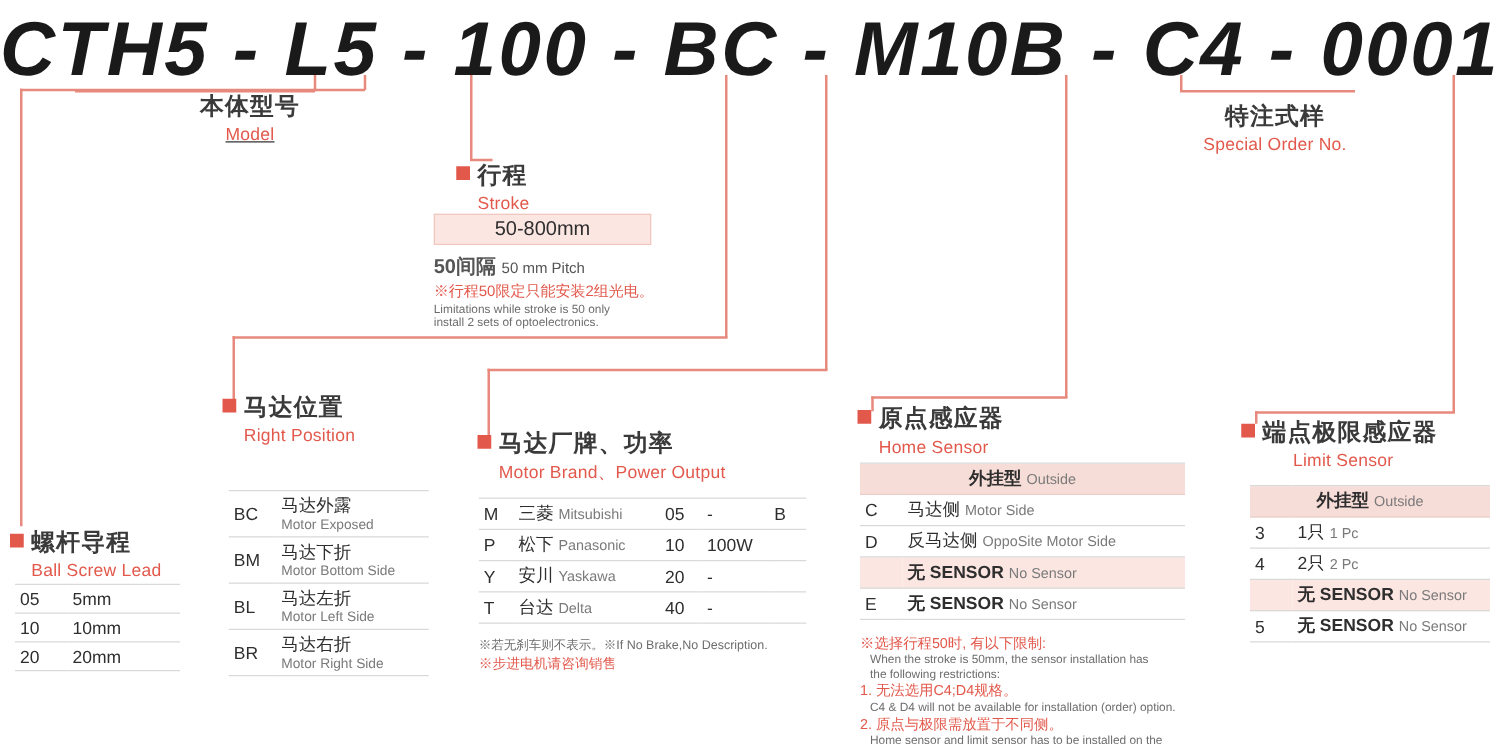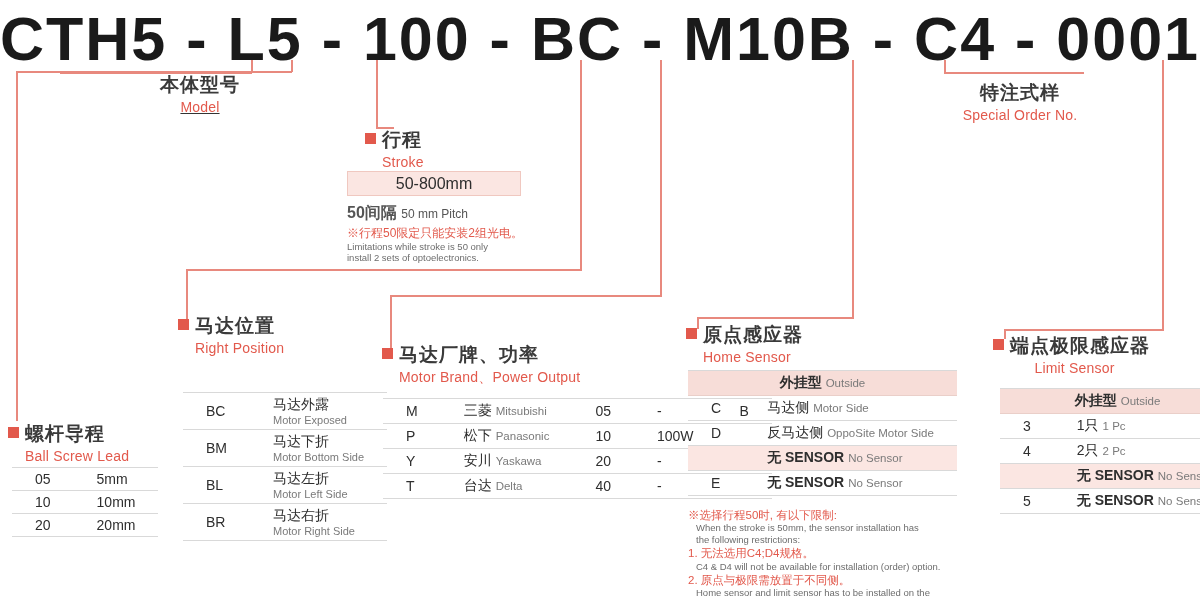--- a/index.html
+++ b/index.html
@@ -16,20 +16,21 @@
   
   .partno{
     position:absolute;top:4px;left:0;width:1200px;
     text-align:center;
     font-size:61px;
     font-weight:bold;
     letter-spacing:2px;
     color:#1a1a1a;
     white-space:pre;
     font-family:"Liberation Sans", sans-serif;
+    font-style:italic;
   }
 
   
   .ln{position:absolute;background:#e8897e;}
   .lnh{height:1.5px;}
   .lnv{width:1.5px;}
 
   
   .head{position:absolute;}
   .head .sq{
@@ -42,21 +43,21 @@
   }
   .head .en{
     display:block;font-size:14px;color:#e2594c;margin-top:1px;margin-left:17px;
     letter-spacing:.2px;
   }
 
   
   table.t{border-collapse:collapse;position:absolute;}
   table.t td{
     border-bottom:1px solid #d9d9d9;
-    padding:3px 23px;
+    padding:3px 4px;
     font-size:14px;
     color:#2e2e2e;
     vertical-align:middle;
     white-space:nowrap;
   }
   table.t tr:first-child td{border-top:1px solid #d9d9d9;}
   td.code{font-size:15px;color:#2e2e2e;text-align:left;}
   td.cn{font-size:15px;color:#2e2e2e;}
   span.sub{font-size:11px;color:#7a7a7a;display:block;line-height:1.1;}
   span.inl{font-size:11.5px;color:#7a7a7a;margin-left:4px;}
@@ -237,20 +238,26 @@
       <td class="code">T</td>
       <td class="cn">
         <span>台达</span><span class="inl">Delta</span>
       </td>
       <td class="code">40</td>
       <td class="code">-</td>
       <td class="code"></td>
     </tr>
   </tbody>
     </table>
+  <div class="note" style="left:383px;top:511px;width:280px;">
+    <span class="tiny" style="font-size:10px;">
+      <span>※若无刹车则不表示。</span><span>※If No Brake,No Description.</span>
+    </span>
+    <span class="cnred" style="display:block;margin-top:2px;font-size:11px;">※步进电机请咨询销售</span>
+  </div>
 
   <div class="head" style="left:686px;top:322px;">
     <span class="sq"></span><span class="cn">原点感应器</span>
     <span class="en">Home Sensor</span>
   </div>
   <table class="t" style="left:688px;top:370px;width:260px;">
     <tbody>
         <tr>
       <td class="pinkbar" colspan="2" style="border-bottom:1px solid #eacfc9;">
         <span style="font-weight:bold;">外挂型</span><span class="inl">Outside</span>

